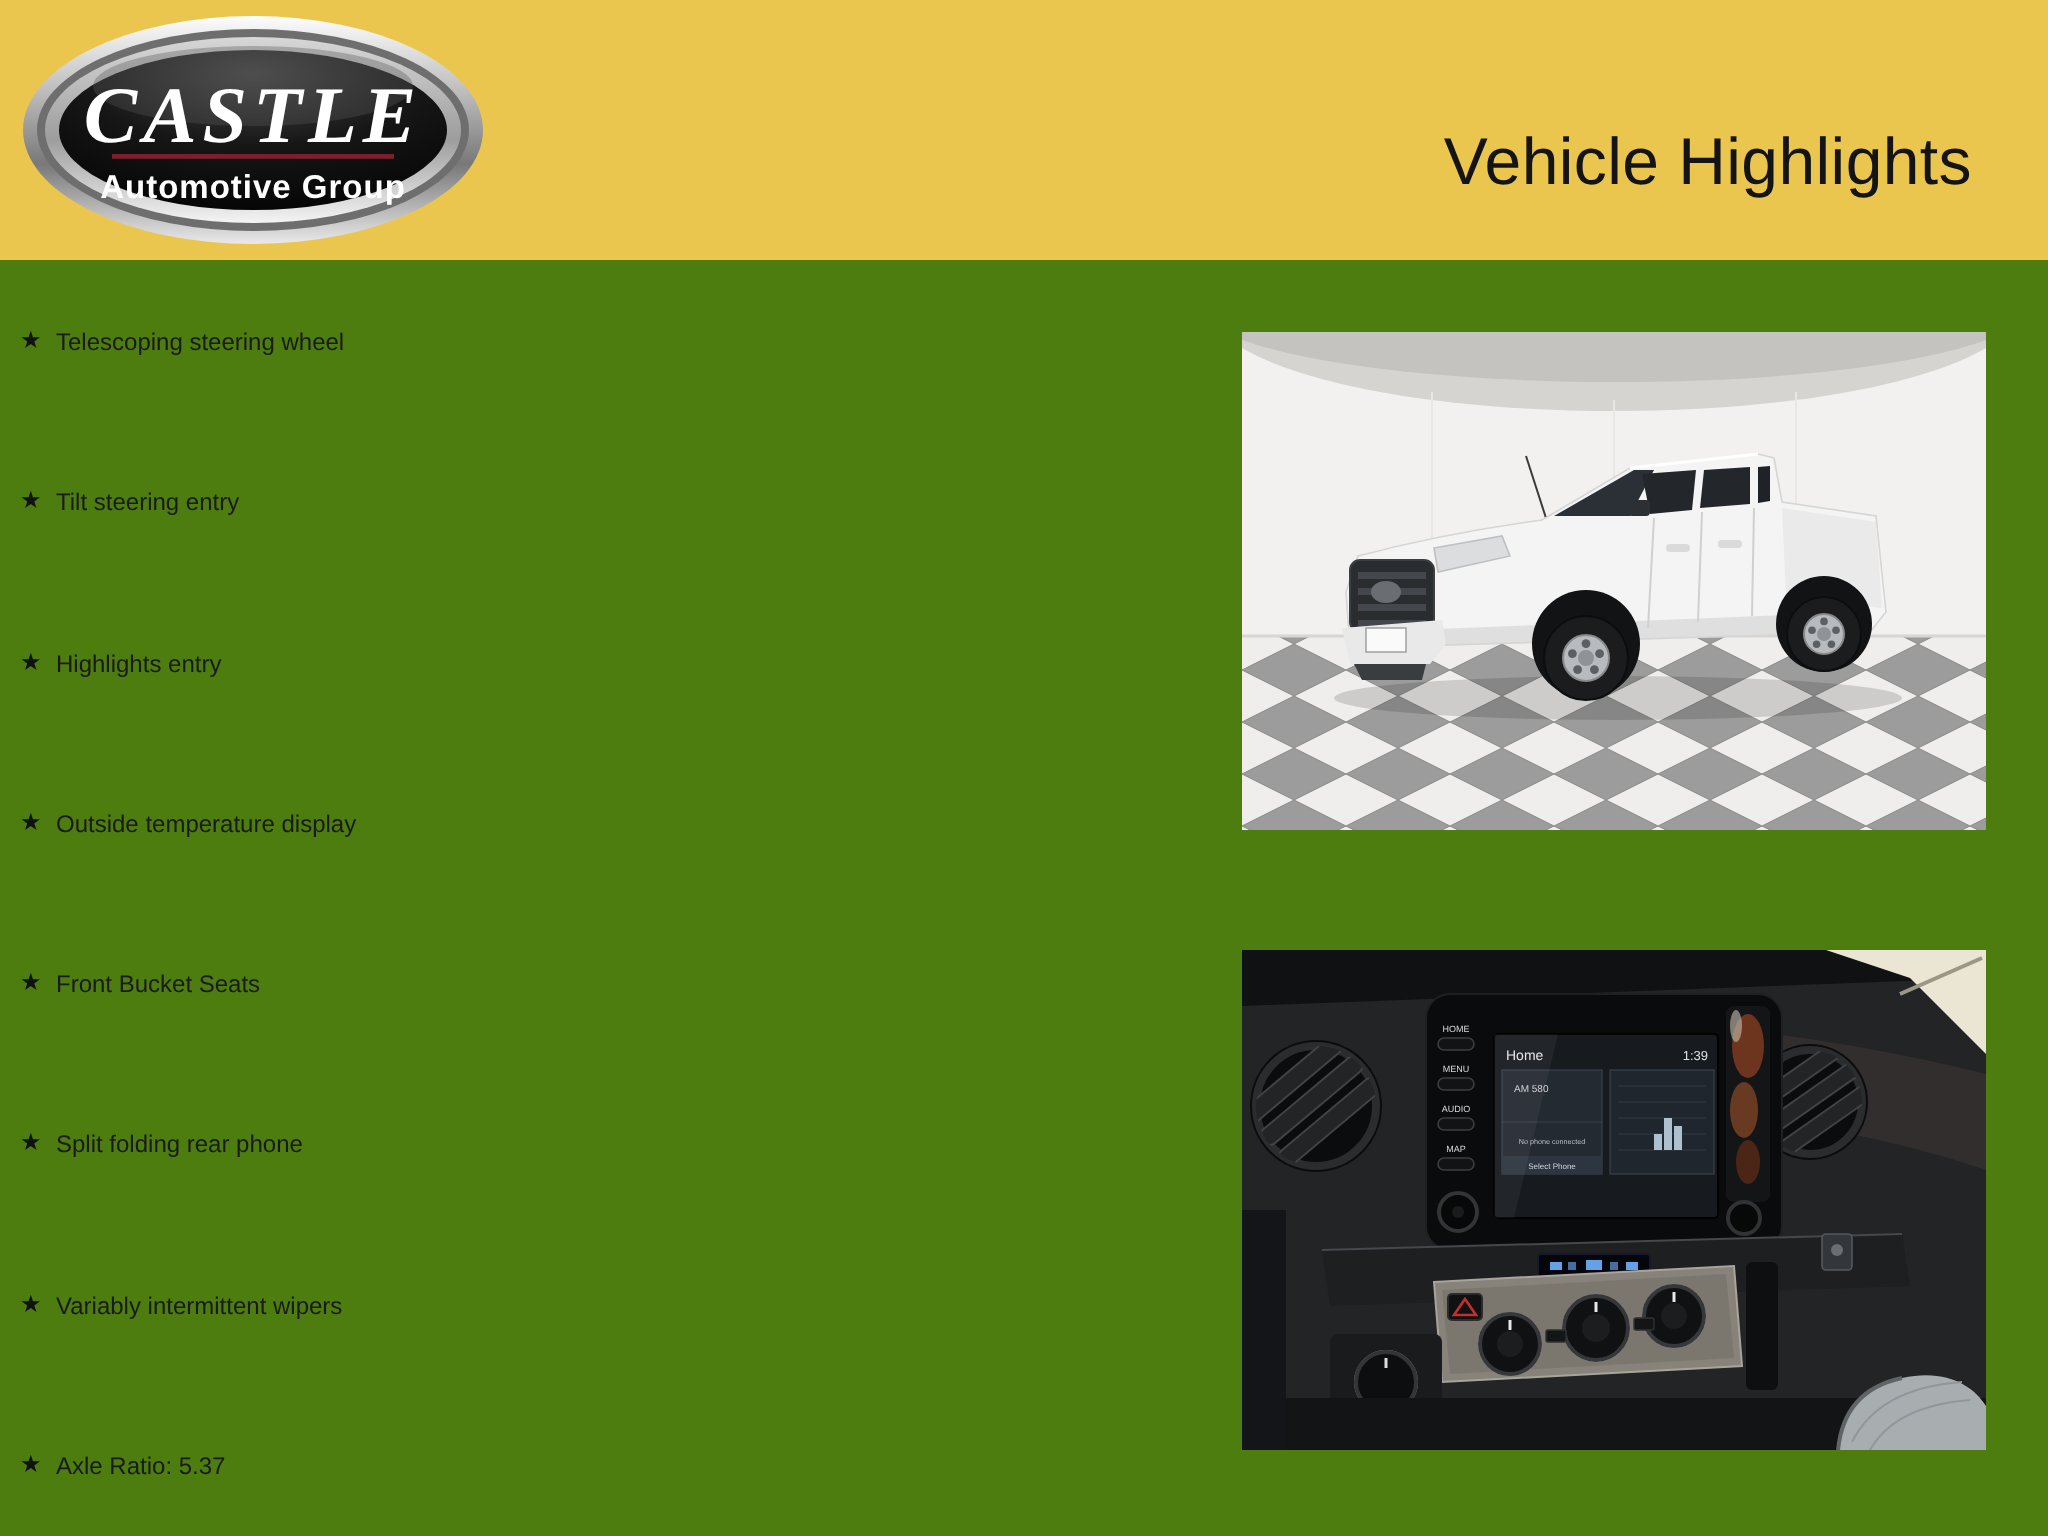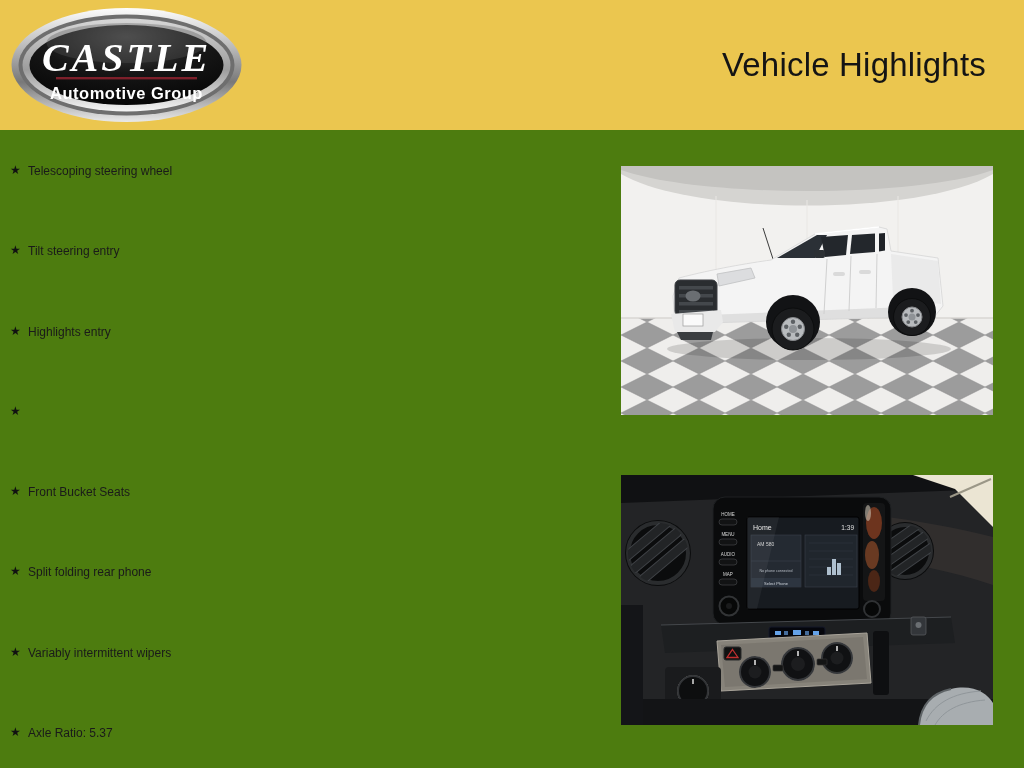--- a/index.html
+++ b/index.html
@@ -4,21 +4,21 @@
 <style>
   * { margin: 0; padding: 0; box-sizing: border-box; }
   html,body { width:1024px; height:768px; background:#ffffff; overflow:hidden;
     font-family:"Liberation Sans", sans-serif; }
   .page { position:relative; width:1024px; height:768px; background:#4d7c0f; }
 
   
   .header { position:absolute; left:0; top:0; width:1024px; height:130px;
     background:#EBC64F; }
   .logo-wrap { position:absolute; left:10px; top:7px; width:233px; height:116px; }
-  .page-title { position:absolute; right:38px; top:0; height:130px;
+  .page-title { position:absolute; right:38px; top:16px; height:130px;
     display:flex; align-items:center; font-size:33px; font-weight:500;
     color:#141414; letter-spacing:0.2px;text-align:right; }
 
   
   .features { position:absolute; left:10px; top:130px; width:560px; height:638px;
     display:flex; flex-direction:column; justify-content:space-between;
     padding:31px 0 25px 0; }
   .feat { display:flex; align-items:center; height:20px; }
   .star { width:18px; font-size:12px; color:#111; line-height:20px;
     transform:translateY(-1px); }
@@ -81,20 +81,21 @@
     <div class="feat">
       <span class="star">★</span>
       <span class="feat-label">Tilt steering entry</span>
     </div>
     <div class="feat">
       <span class="star">★</span>
       <span class="feat-label">Highlights entry</span>
     </div>
     <div class="feat">
       <span class="star">★</span>
+      <span class="feat-label">Outside temperature display</span>
     </div>
     <div class="feat">
       <span class="star">★</span>
       <span class="feat-label">Front Bucket Seats</span>
     </div>
     <div class="feat">
       <span class="star">★</span>
       <span class="feat-label">Split folding rear phone</span>
     </div>
     <div class="feat">

